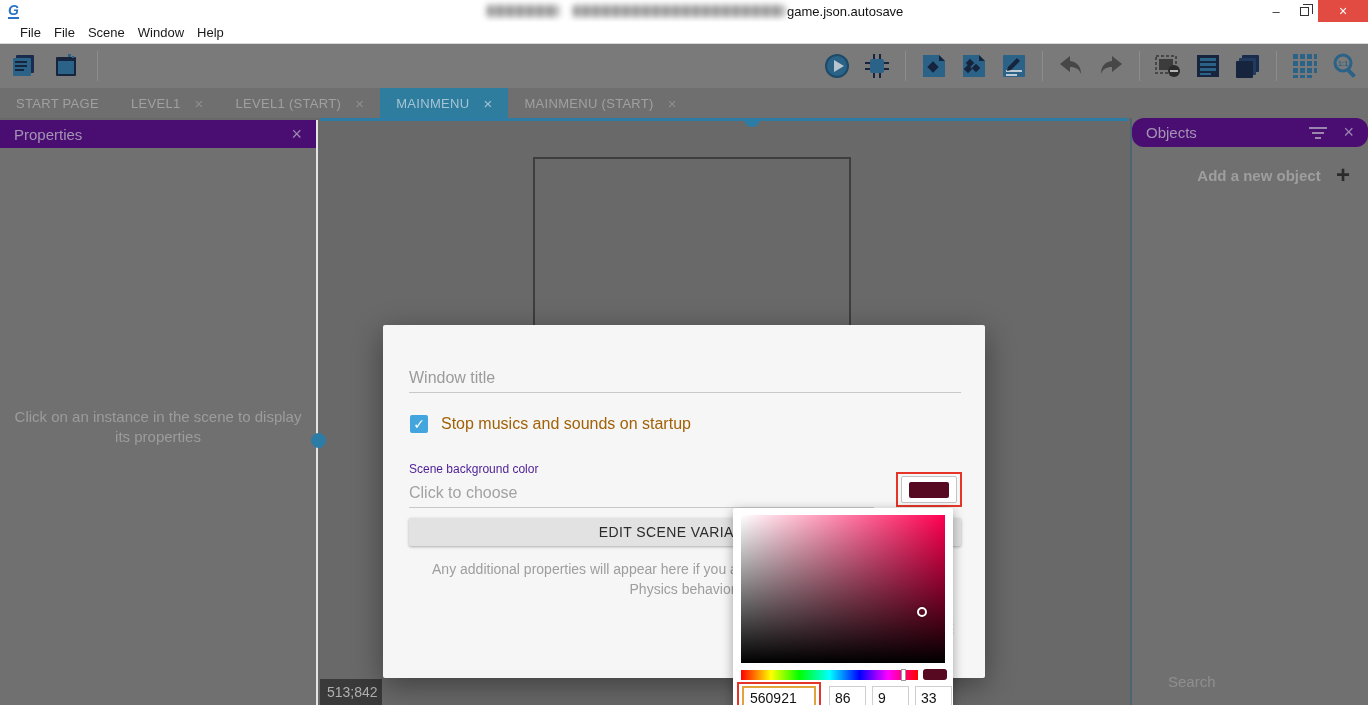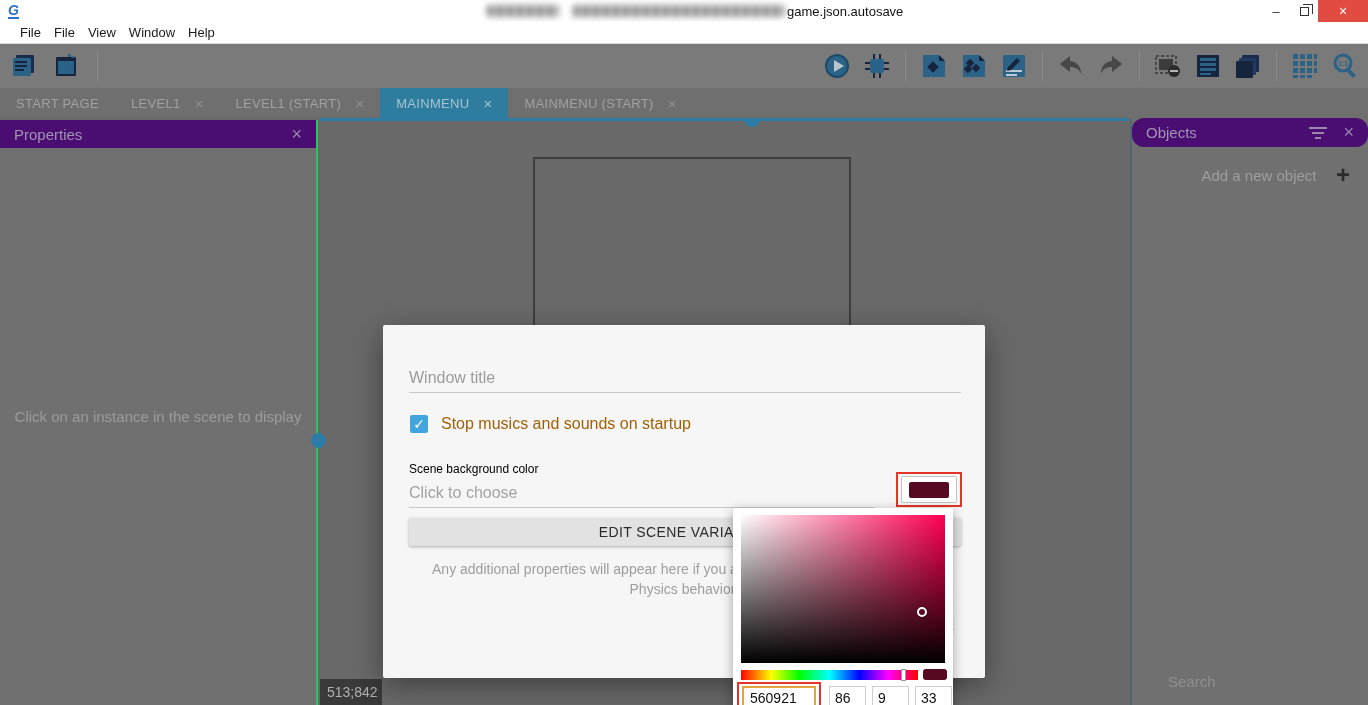--- a/index.html
+++ b/index.html
@@ -35,50 +35,50 @@
   
   .tabbar { position:absolute; left:0; top:88px; width:1368px; height:30px; background:#6f6f6f; display:flex; align-items:stretch; }
   .tab { display:flex; align-items:center; gap:14px; padding:0 16px; font-size:13px; letter-spacing:.3px; color:#a0a0a0; white-space:nowrap; }
   .tab .tab-close { font-size:15px; color:#8f8f8f; }
   .tab.active { background:#2e7d9e; color:#a5c4d3; }
   .tab.active .tab-close { color:#a5c4d3; }
 
   
   .main { position:absolute; left:0; top:118px; width:1368px; height:587px; }
 
-  .left-panel { position:absolute; left:0; top:2px; width:318px; height:585px; background:#707070; border-right:2px solid #22c55e; }
+  .left-panel { position:absolute; left:0; top:2px; width:318px; height:585px; background:#707070; border-right:2px solid #e5e5e5; }
   .panel-header { height:28px; background:#4a0d72; display:flex; align-items:center; padding:0 14px; }
   .panel-title { color:#a394b3; font-size:15px; flex:1; }
   .panel-close { color:#9b87ae; font-size:18px; }
   .empty-msg { position:absolute; left:0; top:287px; width:100%; text-align:center; font-size:15px; color:#9c9c9c; line-height:20px; }
 
   .canvas { position:absolute; left:320px; top:0; width:808px; height:587px; background:#696969; }
   .canvas-topline { position:absolute; left:0; top:0; width:100%; height:3px; background:#2c7ca6; }
   .canvas-handle-top { position:absolute; left:424px; top:0; width:16px; height:9px; border-radius:0 0 8px 8px; background:#2c7ca6; }
   .divider-dot { position:absolute; left:311px; top:315px; width:15px; height:15px; border-radius:50%; background:#2c7ca6; z-index:3; }
   .scene-rect { position:absolute; left:213px; top:39px; width:318px; height:476px; border:2px solid #3e3e3e; }
   .coord-badge { position:absolute; left:0; top:561px; width:62px; height:26px; background:#3a3a3a; color:#b0b0b0; font-size:14px; display:flex; align-items:center; padding-left:7px; }
 
   .right-panel { position:absolute; left:1130px; top:0; width:238px; height:587px; background:#707070; border-left:2px solid #4e6673; }
   .right-panel .panel-header { height:29px;border-radius:12px; }
   .add-row { display:flex; align-items:center; margin-top:16px; padding:0 18px 0 50px; }
-  .add-label { color:#9e9e9e; font-size:15px; flex:1; text-align:center; }
+  .add-label { color:#9e9e9e; font-size:15px; flex:1; text-align:center;font-weight:bold; }
   .plus-glyph { color:#2b2b2b; font-size:24px; font-weight:bold; line-height:1; }
   .search-row { position:absolute; left:0; bottom:6px; width:100%; height:36px; display:flex; align-items:center; padding:0 16px 0 22px; }
   .search-input { flex:1; background:transparent; border:none; outline:none; font-size:15px; color:#bbb; font-family:"Liberation Sans",sans-serif;margin-left:14px; }
   .search-input::placeholder { color:#8f8f8f; }
 
   
   .dialog { position:absolute; left:383px; top:207px; width:602px; height:353px; background:#f6f6f6; border-radius:2px; box-shadow:0 8px 30px rgba(0,0,0,.4); z-index:10; overflow:hidden; }
   .fld-label { position:absolute; left:26px; top:44px; font-size:16px; color:#9b9b9b; }
   .underline1 { position:absolute; left:26px; top:67px; width:552px; height:1px; background:#c9c9c9; }
   .chk-row { position:absolute; left:27px; top:90px; display:flex; align-items:center; gap:13px; }
   .checkbox { width:18px; height:18px; background:#43a5dd; border-radius:2px; color:#fff; font-size:14px; display:flex; align-items:center; justify-content:center; }
   .chk-label { font-size:16px; color:#a16207; }
-  .small-label { position:absolute; left:26px; top:137px; font-size:12px; color:#000000; }
+  .small-label { position:absolute; left:26px; top:137px; font-size:12px; color:#4c1d95; }
   .choose-label { position:absolute; left:26px; top:159px; font-size:16px; color:#a2a2a2; }
   .underline2 { position:absolute; left:26px; top:182px; width:465px; height:1px; background:#c9c9c9; }
   .swatch-annot { position:absolute; left:513px; top:147px; width:66px; height:35px; border:2px solid #e53529; display:flex; align-items:center; justify-content:center; }
   .swatch-chip { width:56px; height:27px; background:#fff; border:1px solid #c4c4c4; border-radius:2px; display:flex; align-items:center; justify-content:center; }
   .swatch-color { width:40px; height:16px; border-radius:2px; }
   .edit-btn { position:absolute; left:26px; top:193px; width:552px; height:28px; background:#e2e2e2; border:none; border-radius:2px; box-shadow:0 1px 3px rgba(0,0,0,.3); font-size:14px; color:#2b2b2b; letter-spacing:.4px; text-align:center; line-height:28px; font-family:"Liberation Sans",sans-serif; white-space:nowrap; overflow:hidden; }
   .help1 { position:absolute; left:-60px; top:236px; width:720px; text-align:center; font-size:14px; color:#9e9e9e; white-space:nowrap; }
   .help2 { position:absolute; left:0; top:256px; width:602px; text-align:center; font-size:14px; color:#9e9e9e; white-space:nowrap; }
   .trunc-ind { position:absolute; left:563px; top:296px; font-size:13px; color:#4a86c8; letter-spacing:1px; }
 
@@ -116,21 +116,21 @@
       <div class="win-btn">
           <span class="restore-glyph"></span>
         </div>
       <div class="win-btn win-close">×</div>
     </div>
   </div>
 
   <div class="menubar">
     <span class="menu-item">File</span>
     <span class="menu-item">File</span>
-    <span class="menu-item">View</span>
+    <span class="menu-item">Scene</span>
     <span class="menu-item">Window</span>
     <span class="menu-item">Help</span>
   </div>
 
   <div class="toolbar">
     <div class="tb-left">
       <div class="tb-icon">
         <svg width="28" height="28" viewBox="0 0 28 28">
             <rect x="5" y="3" width="18" height="18" rx="1" fill="#1a2c4e"></rect>
             <rect x="2" y="6" width="18" height="18" rx="1" fill="#2b6287"></rect>
@@ -287,20 +287,21 @@
 
   <div class="main">
 
     <div class="left-panel">
       <div class="panel-header">
         <span class="panel-title">Properties</span>
         <span class="panel-close">×</span>
       </div>
       <div class="empty-msg">
         <div>Click on an instance in the scene to display</div>
+        <div>its properties</div>
       </div>
     </div>
 
     <div class="canvas">
       <div class="canvas-topline"></div>
       <div class="canvas-handle-top"></div>
       <div class="scene-rect"></div>
       <div class="coord-badge">513;842</div>
     </div>
     <div class="divider-dot"></div>

